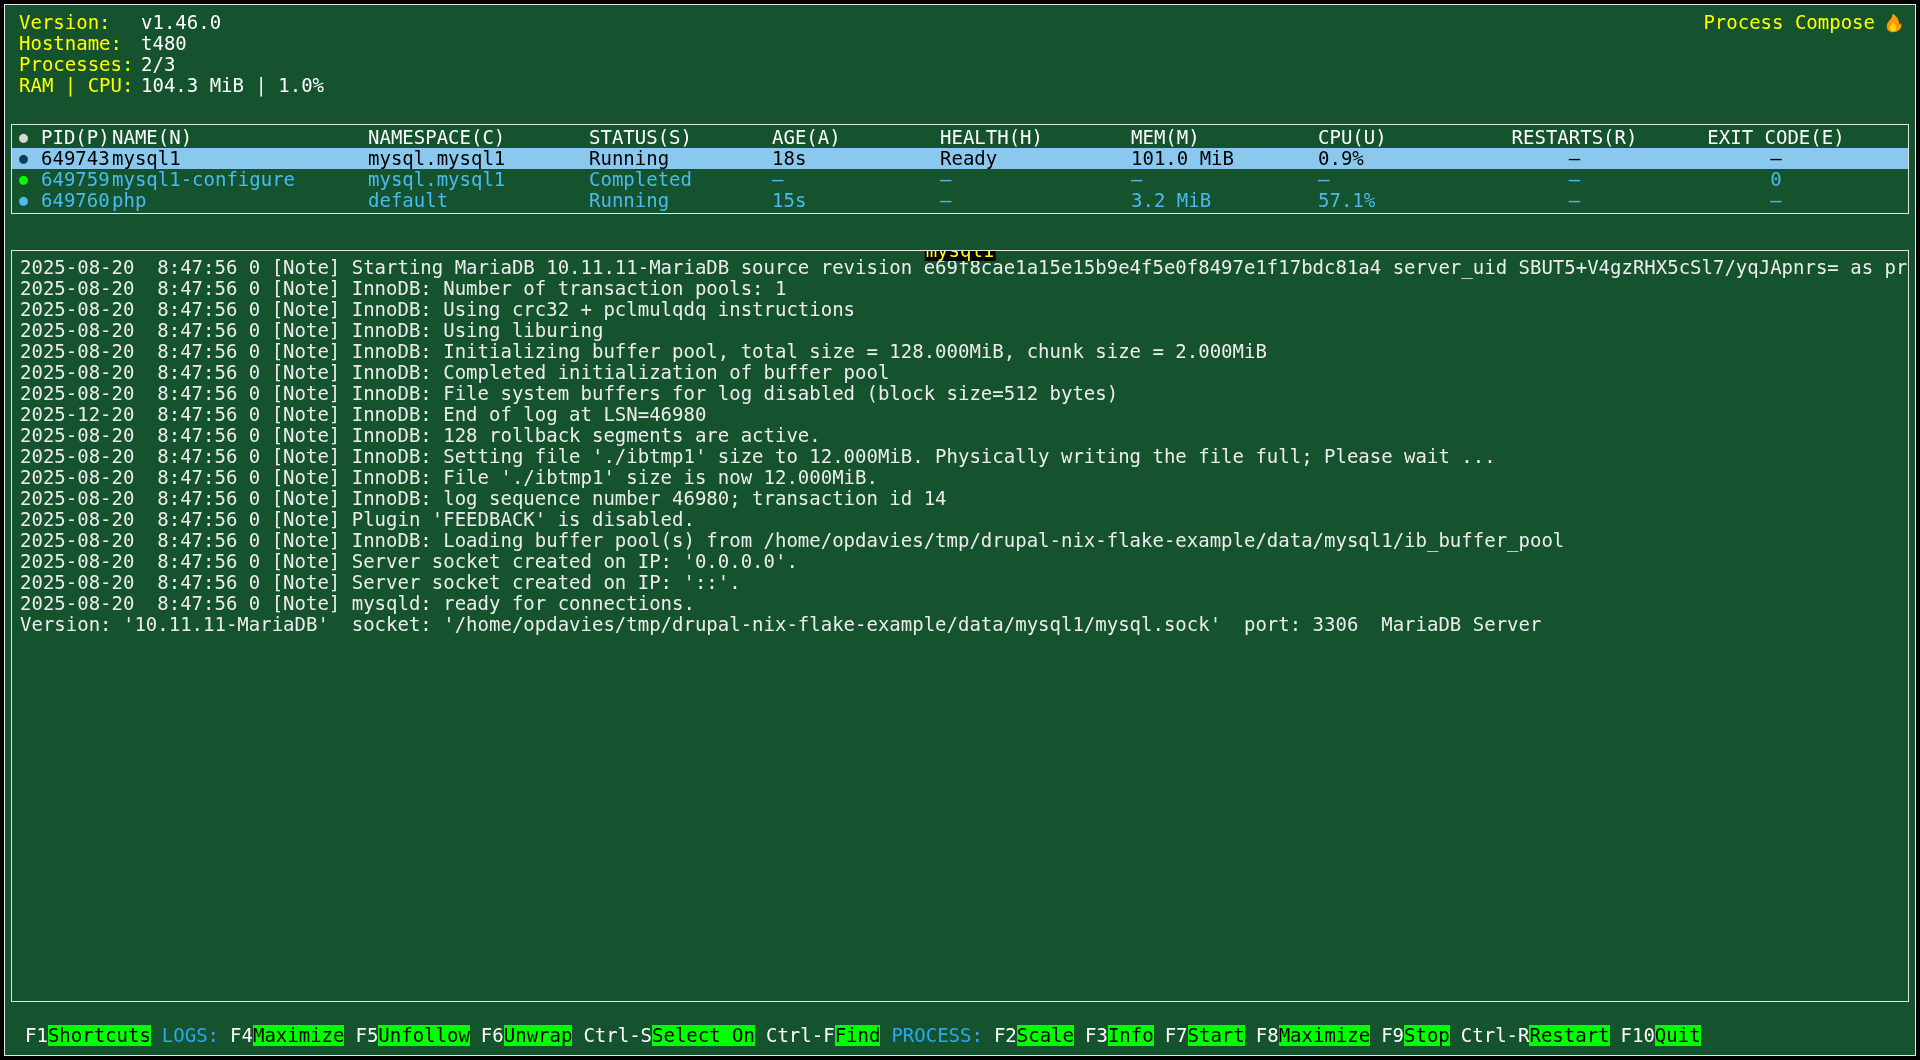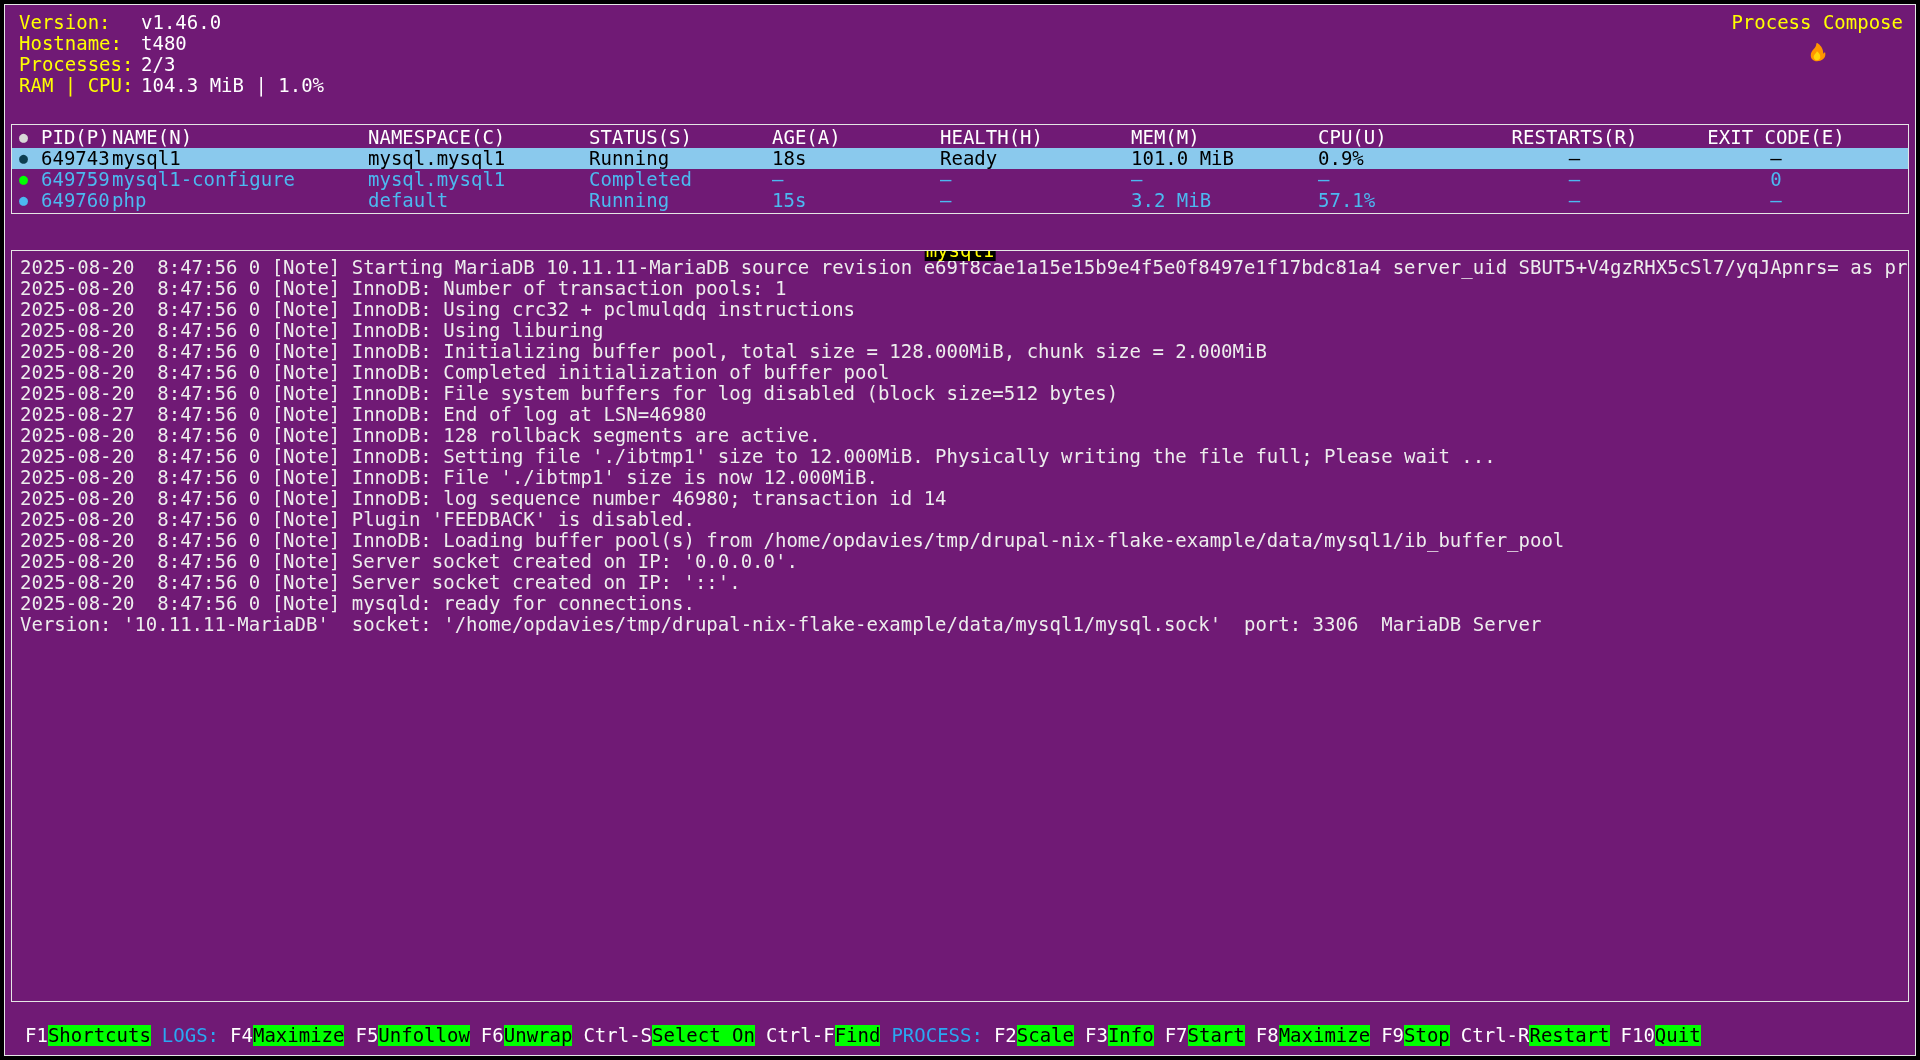--- a/index.html
+++ b/index.html
@@ -9,29 +9,29 @@
     overflow: hidden;
     font-family: "DejaVu Sans Mono", "Liberation Mono", monospace;
     font-size: 19px;
     line-height: 21px;
     color: #e8e8e8;
   }
   .frame {
     position: absolute; inset: 4px;
     border: 1px solid var(--border, #e6e6e6);
     display: flex; flex-direction: column;
-    background: #701a75;
+    background: #14532d;
     overflow: hidden;
   }
   
   .app-header { display: flex; justify-content: space-between; padding: 7px 12px 0 14px; }
   .hdr-line { display: flex; white-space: pre; }
   .hdr-label { color: var(--yellow, #ffff00); width: 122px; }
   .hdr-value { color: #fff; text-align: right; }
-  .app-title { color: var(--yellow, #ffff00); display: flex; align-items: center; gap: 8px; white-space: pre; flex-direction: column; }
+  .app-title { color: var(--yellow, #ffff00); display: flex; align-items: flex-start; gap: 8px; white-space: pre; }
   .app-title svg { margin-top: 1px; }
   
   .proc-box {
     border: 1px solid var(--border, #e6e6e6);
     margin: 28px 6px 0;
     padding: 2px 0;
   }
   .t-row {
     display: grid;
     grid-template-columns: 22px 71px 256px 221px 183px 168px 191px 187px 180px 153px 1fr;
@@ -168,21 +168,21 @@
   <div class="log-box">
     <span class="log-title">mysql1</span>
     <div>
         <div class="log-line">2025-08-20  8:47:56 0 [Note] Starting MariaDB 10.11.11-MariaDB source revision e69f8cae1a15e15b9e4f5e0f8497e1f17bdc81a4 server_uid SBUT5+V4gzRHX5cSl7/yqJApnrs= as process 649743</div>
         <div class="log-line">2025-08-20  8:47:56 0 [Note] InnoDB: Number of transaction pools: 1</div>
         <div class="log-line">2025-08-20  8:47:56 0 [Note] InnoDB: Using crc32 + pclmulqdq instructions</div>
         <div class="log-line">2025-08-20  8:47:56 0 [Note] InnoDB: Using liburing</div>
         <div class="log-line">2025-08-20  8:47:56 0 [Note] InnoDB: Initializing buffer pool, total size = 128.000MiB, chunk size = 2.000MiB</div>
         <div class="log-line">2025-08-20  8:47:56 0 [Note] InnoDB: Completed initialization of buffer pool</div>
         <div class="log-line">2025-08-20  8:47:56 0 [Note] InnoDB: File system buffers for log disabled (block size=512 bytes)</div>
-        <div class="log-line">2025-08-27  8:47:56 0 [Note] InnoDB: End of log at LSN=46980</div>
+        <div class="log-line">2025-12-20  8:47:56 0 [Note] InnoDB: End of log at LSN=46980</div>
         <div class="log-line">2025-08-20  8:47:56 0 [Note] InnoDB: 128 rollback segments are active.</div>
         <div class="log-line">2025-08-20  8:47:56 0 [Note] InnoDB: Setting file './ibtmp1' size to 12.000MiB. Physically writing the file full; Please wait ...</div>
         <div class="log-line">2025-08-20  8:47:56 0 [Note] InnoDB: File './ibtmp1' size is now 12.000MiB.</div>
         <div class="log-line">2025-08-20  8:47:56 0 [Note] InnoDB: log sequence number 46980; transaction id 14</div>
         <div class="log-line">2025-08-20  8:47:56 0 [Note] Plugin 'FEEDBACK' is disabled.</div>
         <div class="log-line">2025-08-20  8:47:56 0 [Note] InnoDB: Loading buffer pool(s) from /home/opdavies/tmp/drupal-nix-flake-example/data/mysql1/ib_buffer_pool</div>
         <div class="log-line">2025-08-20  8:47:56 0 [Note] Server socket created on IP: '0.0.0.0'.</div>
         <div class="log-line">2025-08-20  8:47:56 0 [Note] Server socket created on IP: '::'.</div>
         <div class="log-line">2025-08-20  8:47:56 0 [Note] mysqld: ready for connections.</div>
         <div class="log-line">Version: '10.11.11-MariaDB'  socket: '/home/opdavies/tmp/drupal-nix-flake-example/data/mysql1/mysql.sock'  port: 3306  MariaDB Server</div>

